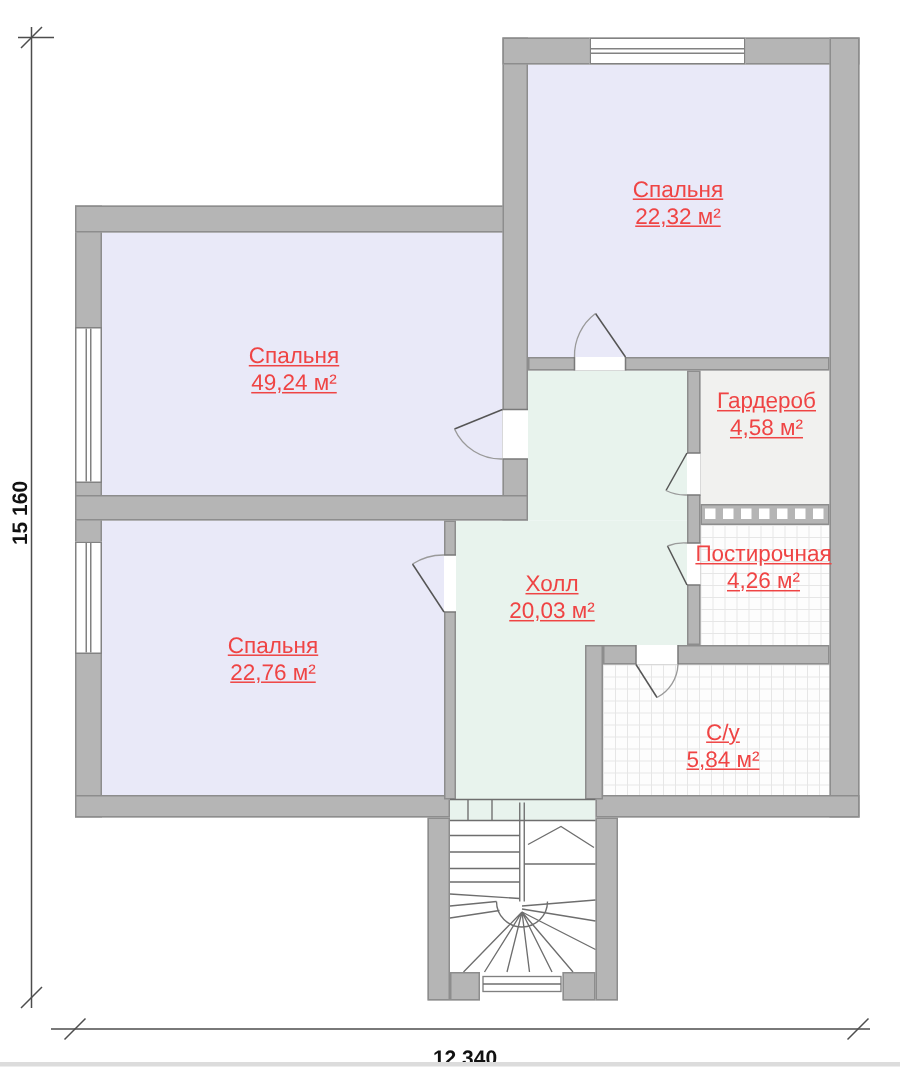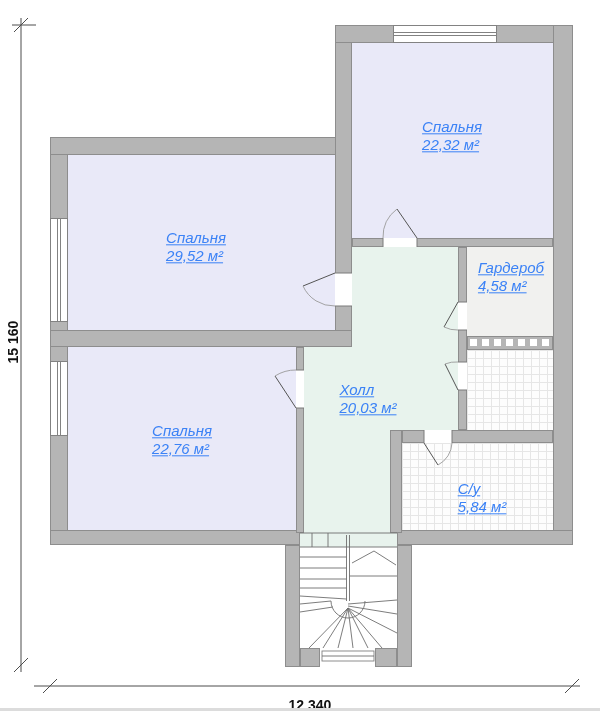--- a/index.html
+++ b/index.html
@@ -14,22 +14,22 @@
   .floor-wardrobe{background:#f1f1ef;}
   .floor-tile{
     background-color:#fdfdfd;
     background-image:linear-gradient(#e6e6e6 1px,transparent 1px),
                      linear-gradient(90deg,#e6e6e6 1px,transparent 1px);
     background-size:8px 8px;
   }
   .window{position:absolute;background:#ffffff;border:1px solid #828282;box-sizing:border-box;}
   .rlabel{
     position:absolute;transform:translate(-50%,-50%);
-    text-align:left;white-space:nowrap;color:#3b82f6;
-    font-style:italic;font-size:15px;line-height:1.18;
+    text-align:center;white-space:nowrap;color:#ef4444;
+    font-size:15px;line-height:1.18;
   }
   .rlabel span{display:block;text-decoration:underline;}
   .dim-label{
     position:absolute;color:#111111;font-size:14px;font-weight:600;white-space:nowrap;
   }
   .dim-label-bottom{transform:translate(-50%,-50%);margin-top:24px;}
   .dim-label-left{transform:translate(-50%,-50%) rotate(-90deg);}
   svg.overlay{position:absolute;left:0;top:0;pointer-events:none;}
   .bottom-strip{position:absolute;left:0;top:708px;width:600px;height:3px;background:#dcdcdc;}
 </style>
@@ -153,34 +153,38 @@
       <path d="M43,693 L57,679 M565,693 L579,679"></path>
     </g>
   </svg>
 
   <div class="rlabel" style="left:452px;top:136px;">
     <span>Спальня</span>
     <span>22,32 м²</span>
   </div>
   <div class="rlabel" style="left:196px;top:247px;">
     <span>Спальня</span>
-    <span>29,52 м²</span>
+    <span>49,24 м²</span>
   </div>
   <div class="rlabel" style="left:182px;top:440px;">
     <span>Спальня</span>
     <span>22,76 м²</span>
   </div>
   <div class="rlabel" style="left:368px;top:399px;">
     <span>Холл</span>
     <span>20,03 м²</span>
   </div>
   <div class="rlabel" style="left:511px;top:277px;">
     <span>Гардероб</span>
     <span>4,58 м²</span>
   </div>
+  <div class="rlabel" style="left:509px;top:379px;">
+    <span>Постирочная</span>
+    <span>4,26 м²</span>
+  </div>
   <div class="rlabel" style="left:482px;top:498px;">
     <span>С/у</span>
     <span>5,84 м²</span>
   </div>
 
   <div class="dim-label dim-label-left" style="left:13px;top:342px;">15 160</div>
   <div class="dim-label dim-label-bottom" style="left:310px;top:681px;">12 340</div>
 
   <div class="bottom-strip"></div>
 </div>

